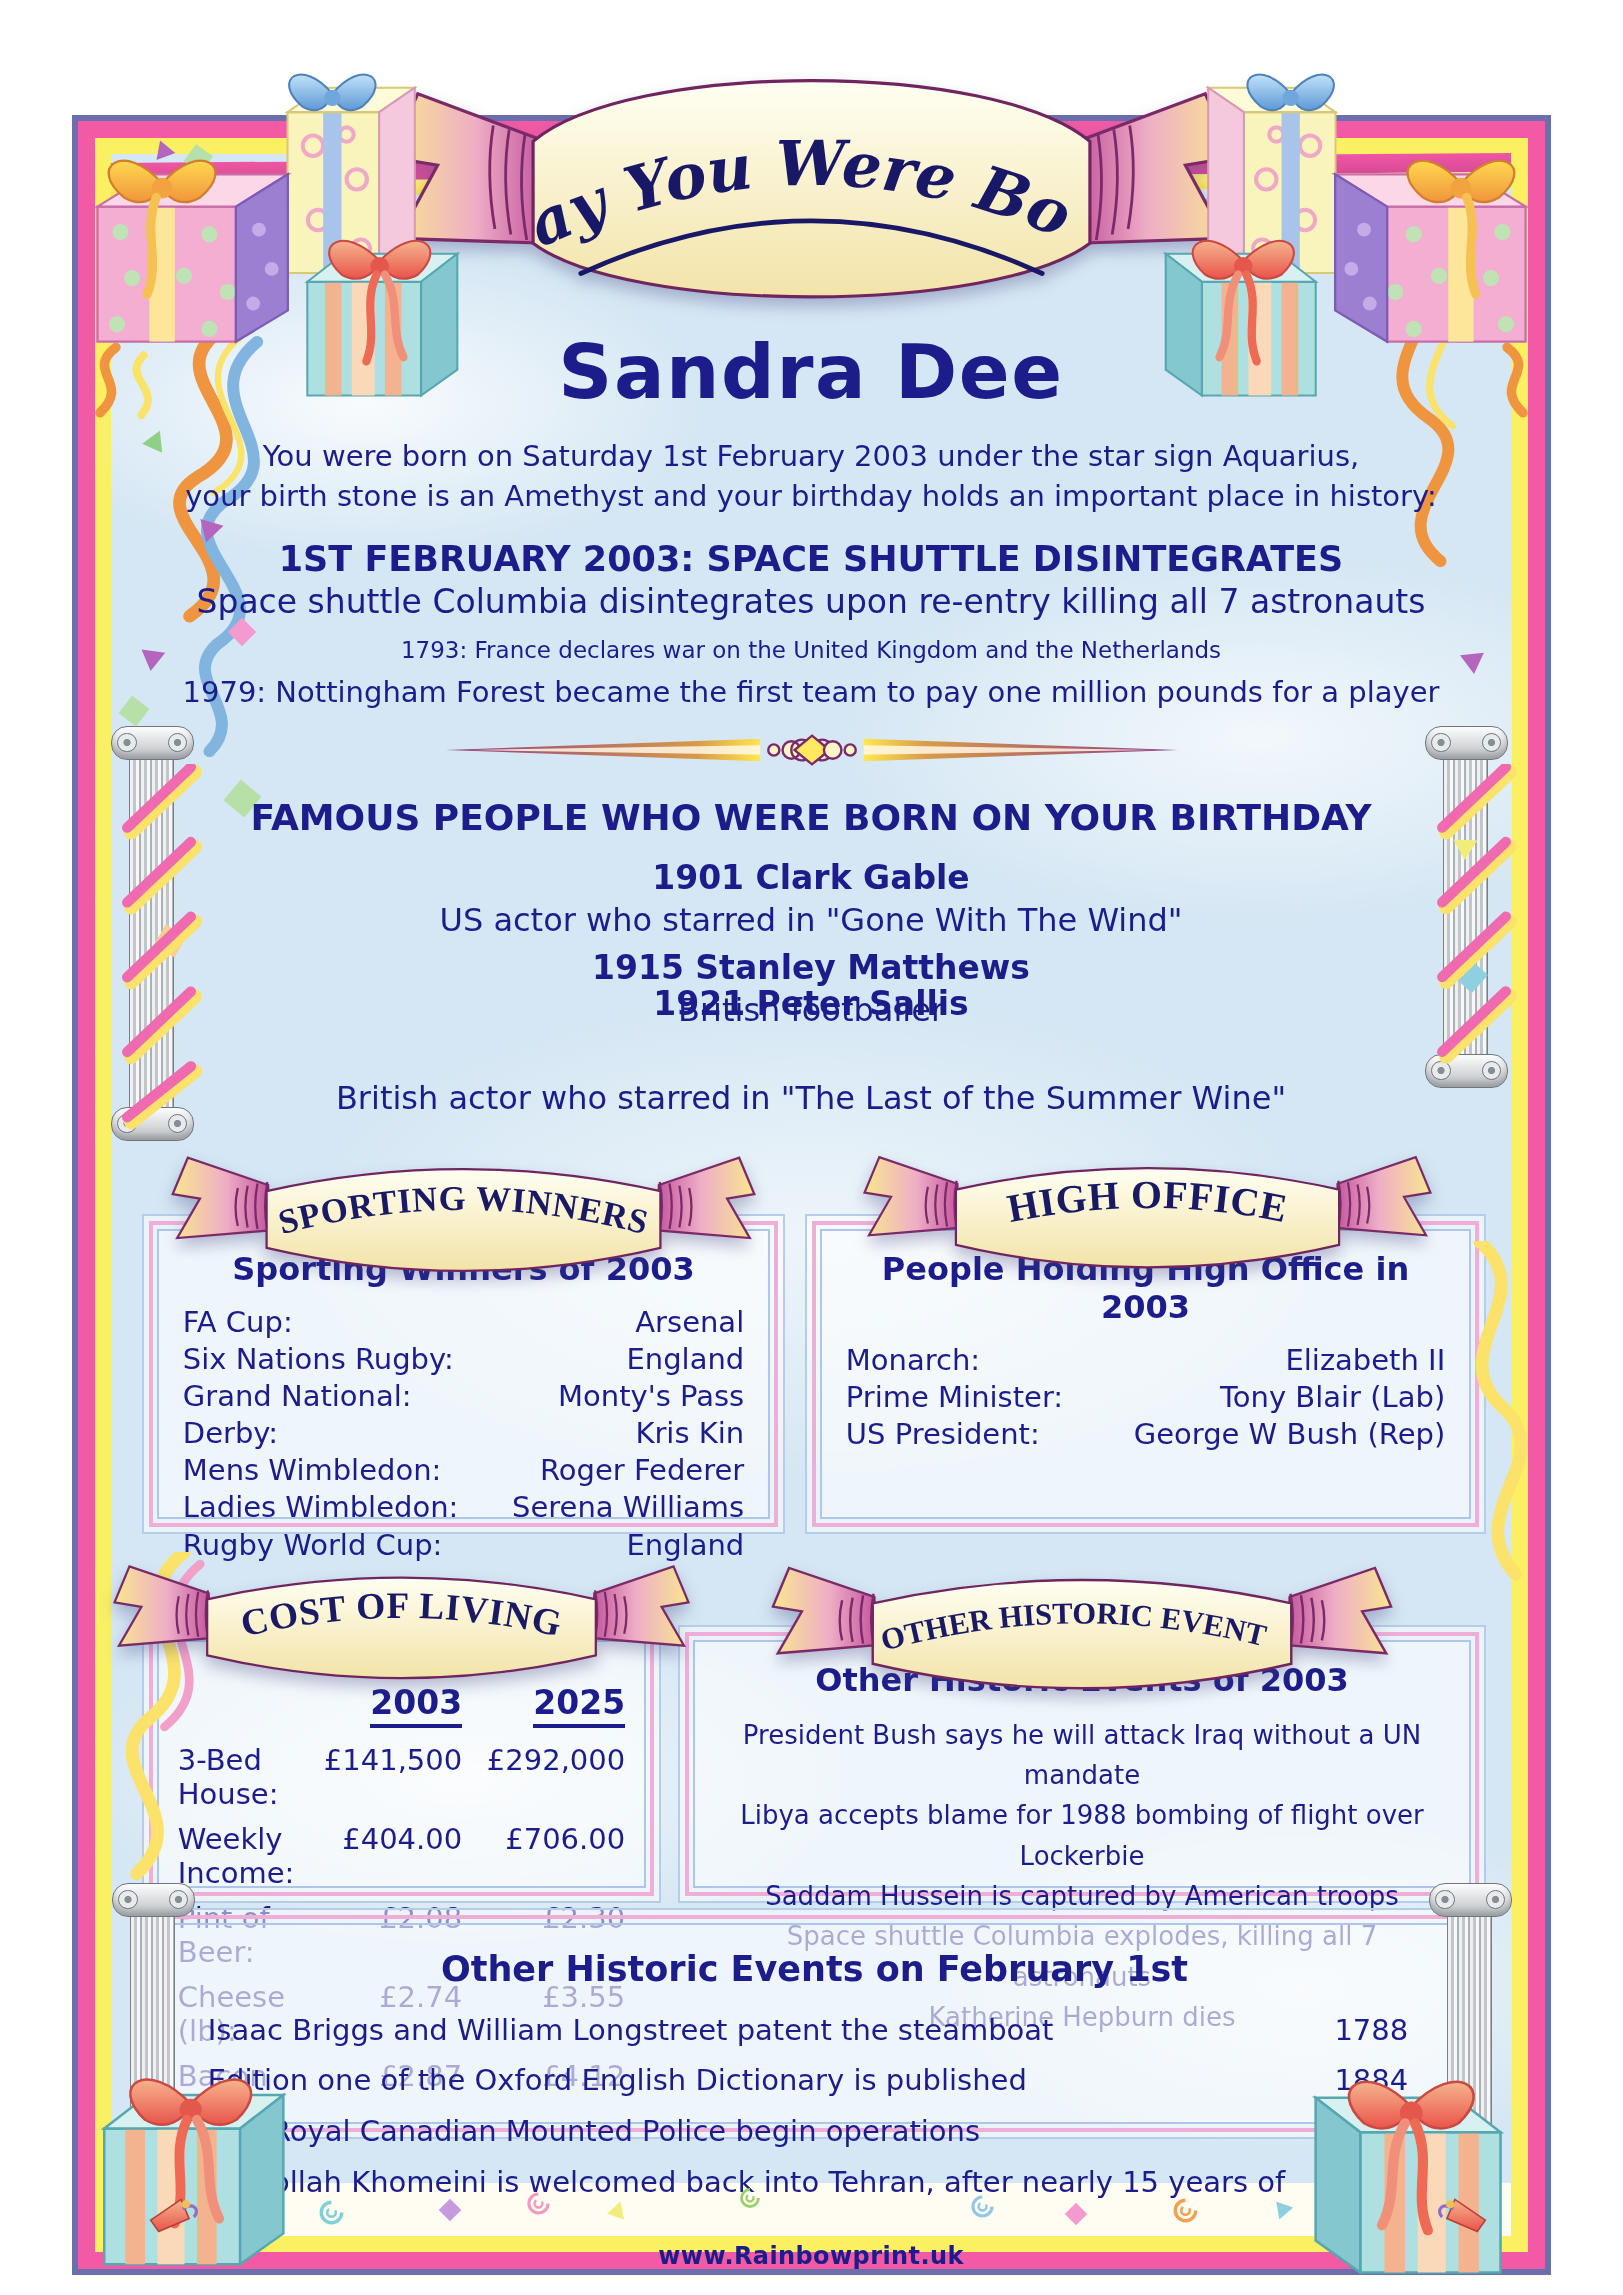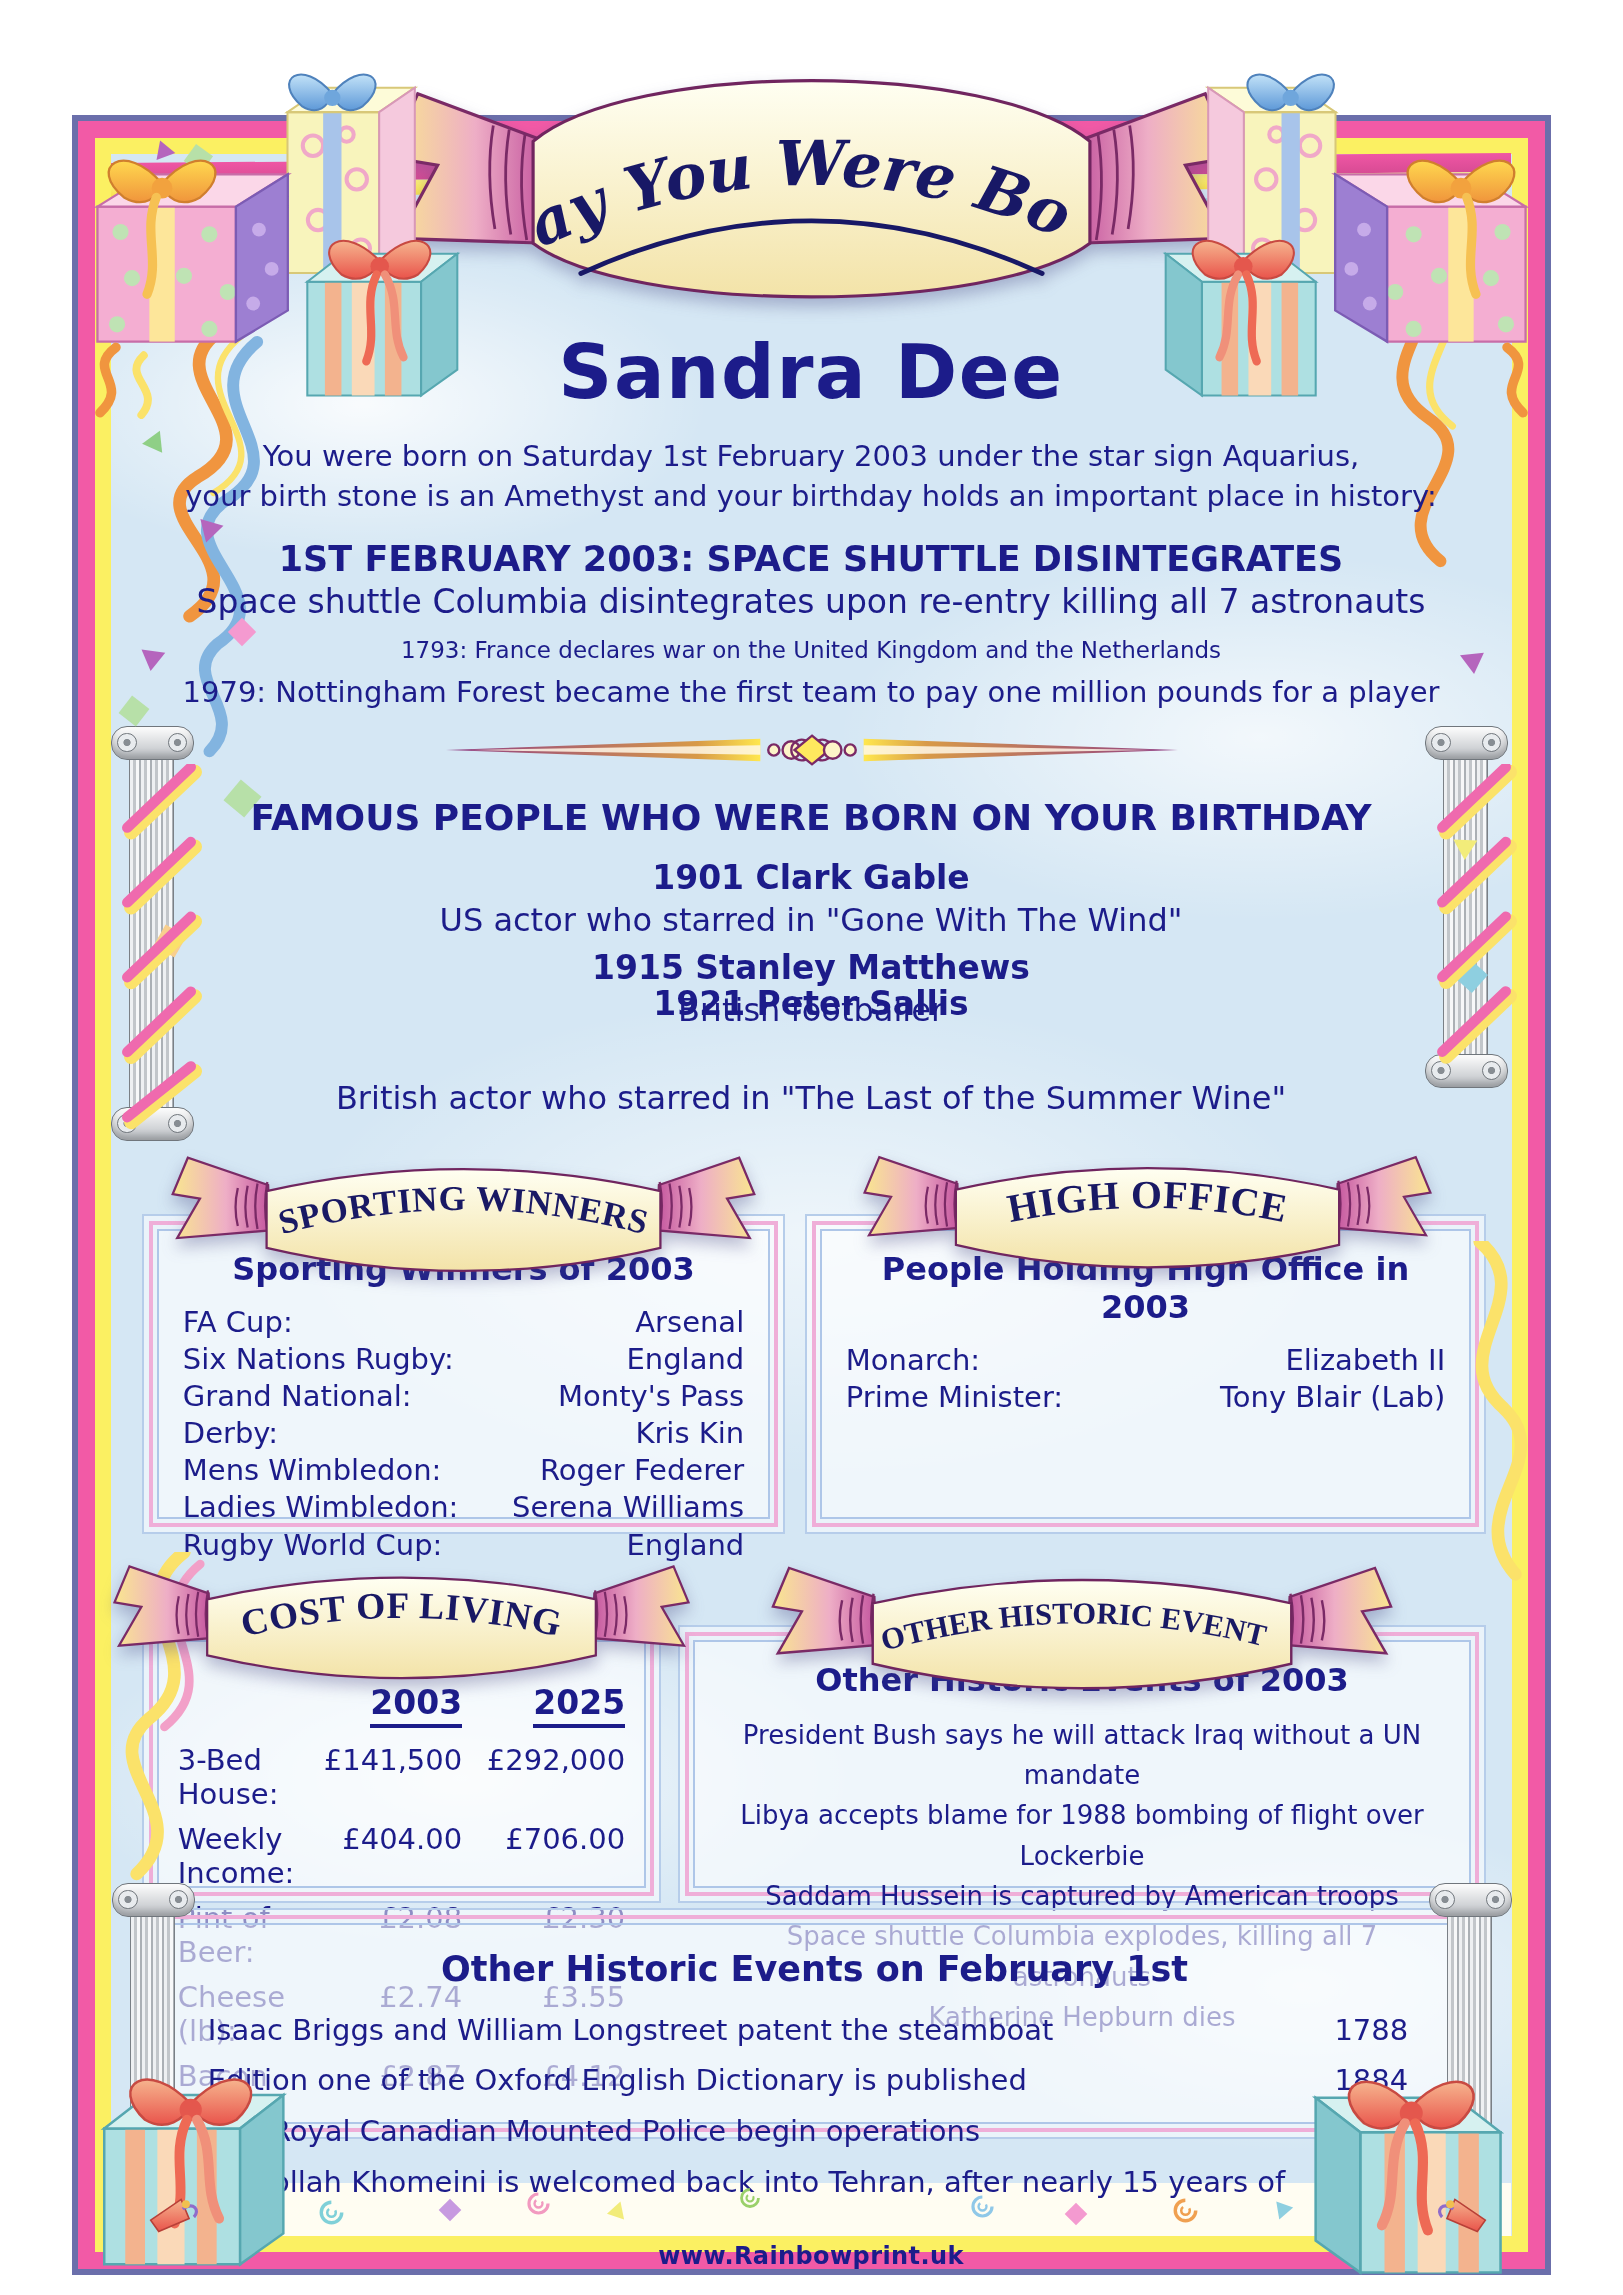--- a/index.html
+++ b/index.html
@@ -354,20 +354,24 @@
         <div class="panel-core">
       <div class="panel-title">People Holding High Office in 2003</div>
       <div class="kv">
             <span>Monarch:</span>
             <span class="v">Elizabeth II</span>
           </div>
       <div class="kv">
             <span>Prime Minister:</span>
             <span class="v">Tony Blair (Lab)</span>
           </div>
+      <div class="kv">
+            <span>US President:</span>
+            <span class="v">George W Bush (Rep)</span>
+          </div>
     </div>
       </div>
   </div>
 
   <div class="panel" style="left:142px;top:1625px;width:519px;height:278px">
     <div class="panel-in">
         <div class="panel-core" style="padding:6.4px 19px">
       <div class="cost-grid cost-head">
         <span></span>
         <span class="r"><span class="colhead">2003</span></span>

